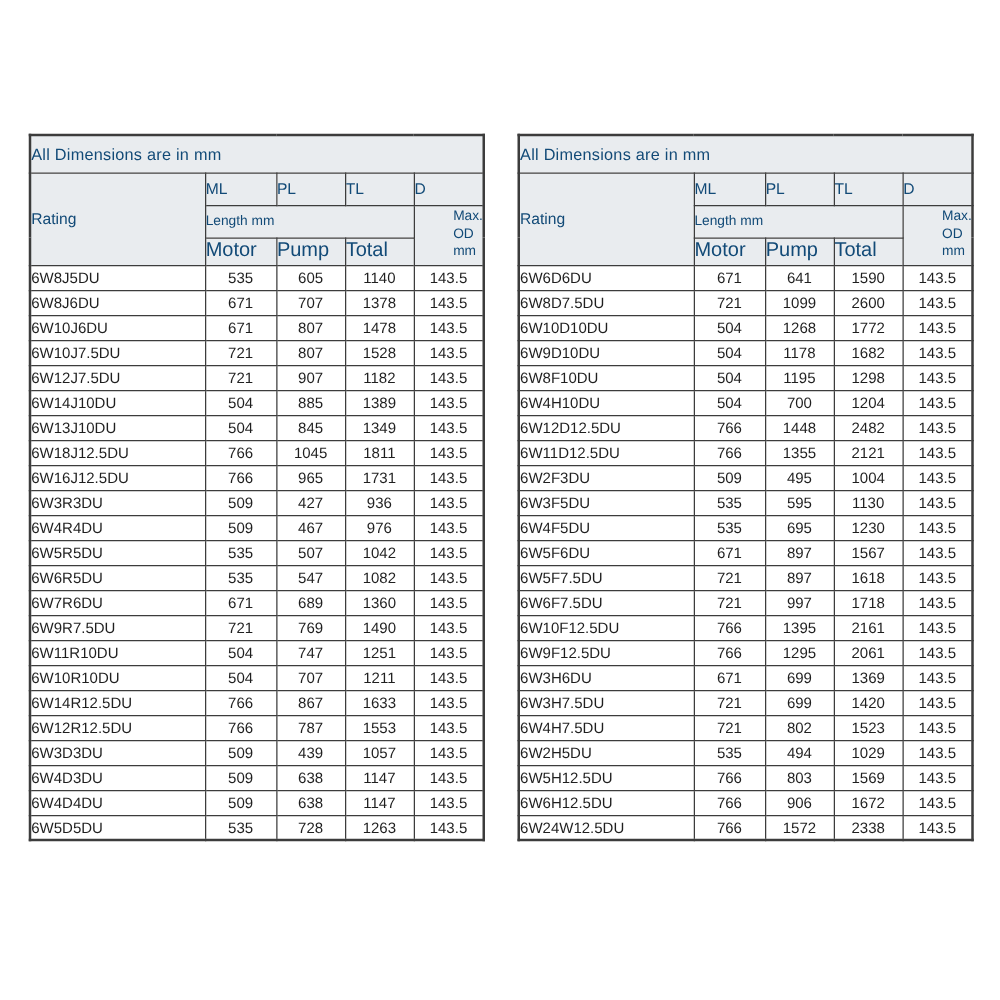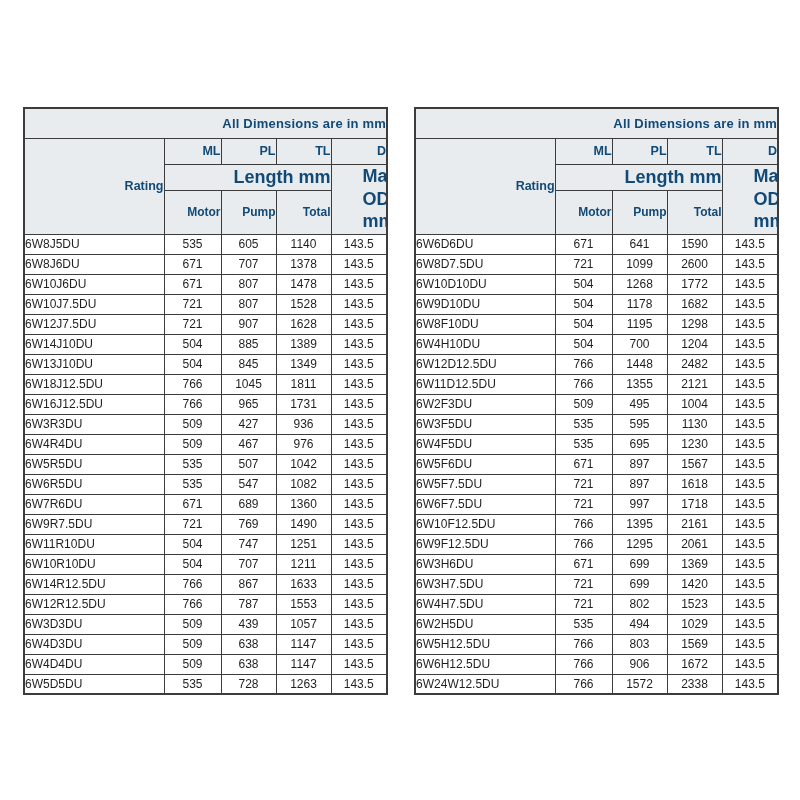--- a/index.html
+++ b/index.html
@@ -28,29 +28,29 @@
     border: 2px solid var(--border-color);
   }
   table.dim-table th, table.dim-table td {
     border: 1px solid var(--border-color);
     overflow: hidden;
     white-space: nowrap;
   }
   table.dim-table thead th {
     background: var(--header-bg);
     color: var(--header-text);
-    font-weight: bold;
-    text-align: right;
+    font-weight: normal;
+    text-align: left;
     vertical-align: middle;
   }
   th.title-cell { height: 30px; font-size: 13px; letter-spacing: 0.2px; }
   th.rating-h   { font-size: 13px; }
   tr.abbr-row th { height: 26px; font-size: 12.5px; }
-  tr.length-row th { height: 26px; font-size: 18px; }
-  tr.sub-row th { height: 44px; font-size: 12px; margin-left: 38px; }
+  tr.length-row th { height: 26px; font-size: 11px; }
+  tr.sub-row th { height: 22px; font-size: 16px; margin-left: 38px; }
   th.maxod-h { font-size: 11.5px; line-height: 1.25; padding-left: 31px; }
   table.dim-table tbody td {
     height: 20px;
     font-size: 12px;
     color: var(--data-text);
     background: #ffffff;
     text-align: center;
     vertical-align: middle;
   }
   table.dim-table tbody td.rating {
@@ -126,21 +126,21 @@
           <td class="rating">6W10J7.5DU</td>
           <td class="num">721</td>
           <td class="num">807</td>
           <td class="num">1528</td>
           <td class="num">143.5</td>
         </tr>
         <tr>
           <td class="rating">6W12J7.5DU</td>
           <td class="num">721</td>
           <td class="num">907</td>
-          <td class="num">1628</td>
+          <td class="num">1182</td>
           <td class="num">143.5</td>
         </tr>
         <tr>
           <td class="rating">6W14J10DU</td>
           <td class="num">504</td>
           <td class="num">885</td>
           <td class="num">1389</td>
           <td class="num">143.5</td>
         </tr>
         <tr>

